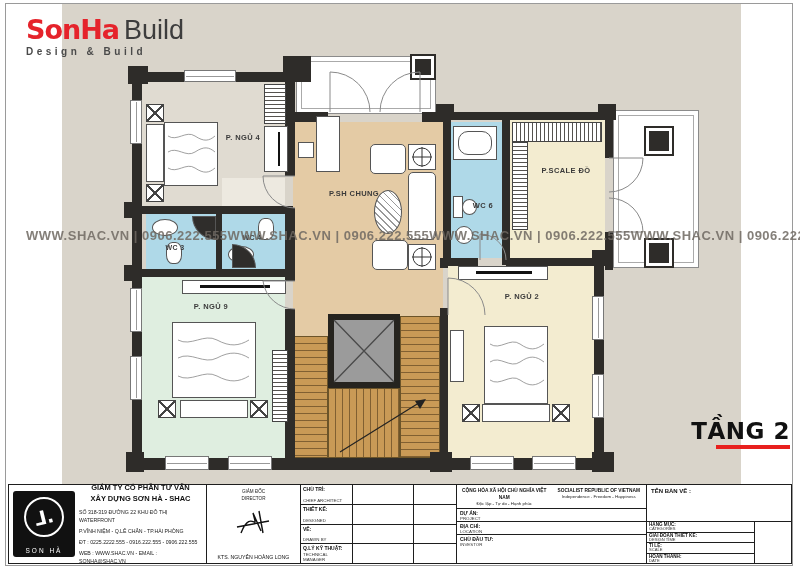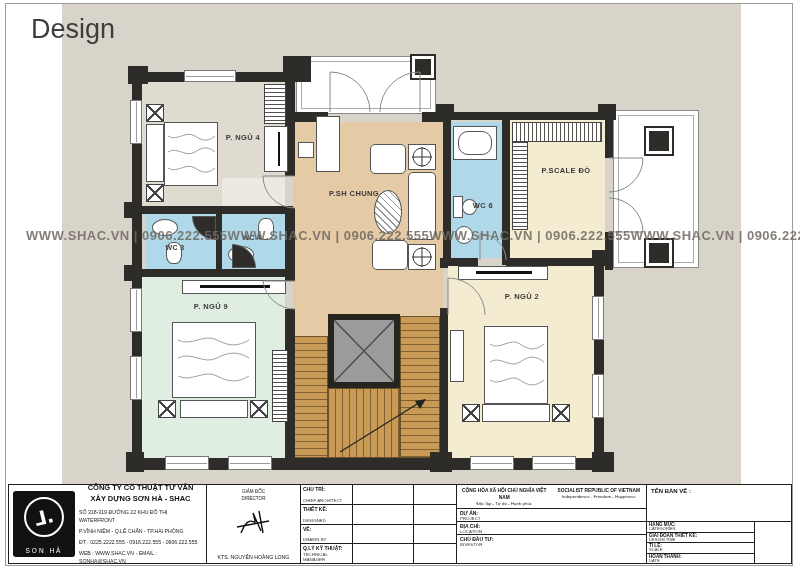--- a/index.html
+++ b/index.html
@@ -240,37 +240,43 @@
   <div class="room-label" style="left:211px;top:306px;">P. NGỦ 9</div>
   <div class="room-label" style="left:522px;top:296px;">P. NGỦ 2</div>
 
   <div class="watermarks">
     <span>WWW.SHAC.VN | 0906.222.555</span>
     <span>WWW.SHAC.VN | 0906.222.555</span>
     <span>WWW.SHAC.VN | 0906.222.555</span>
     <span>WWW.SHAC.VN | 0906.222.555</span>
   </div>
 
+  <div class="floor-tag">
+    <div class="t">TẦNG 2</div>
+    <div class="bar"></div>
+  </div>
 
   <div class="logo">
     <div class="row1">
-      <span class="grp">Design</span>
-    </div>
+      <span class="red">SonHa</span>
+      <span class="grp">Build</span>
+    </div>
+    <div class="tag">Design &amp; Build</div>
   </div>
 
   <div class="tb">
     <div class="sec company">
       <div class="slogo">
         <div class="circ">
             <span class="mark">⅃.</span>
           </div>
         <div class="nm">SON HÀ</div>
       </div>
       <div class="ctext">
-        <div class="n">CÔNG TY CỔ THUẬT TƯ VẤN</div>
+        <div class="n">GIÁM TY CỔ PHẦN TƯ VẤN</div>
         <div class="n">XÂY DỰNG SƠN HÀ - SHAC</div>
         <div class="d">SỐ 318-319 ĐƯỜNG 22 KHU ĐÔ THỊ WATERFRONT</div>
         <div class="d">P.VĨNH NIỆM - Q.LÊ CHÂN - TP.HẢI PHÒNG</div>
         <div class="d">ĐT : 0225.2222.555 - 0916.222.555 - 0906.222.555</div>
         <div class="d">WEB : WWW.SHAC.VN - EMAIL : SONHA@SHAC.VN</div>
       </div>
     </div>
     <div class="sec director">
       <div class="lbl">GIÁM ĐỐC</div>
       <div class="lbl">DIRECTOR</div>

